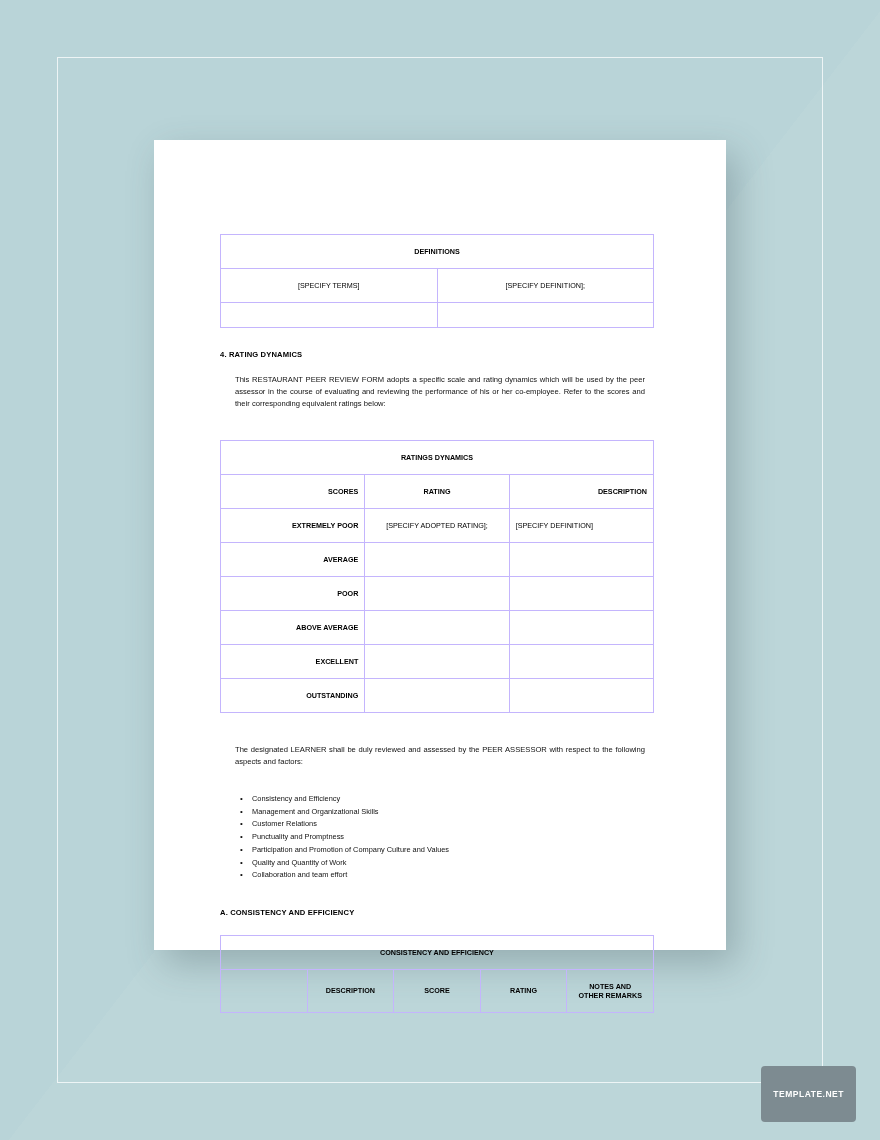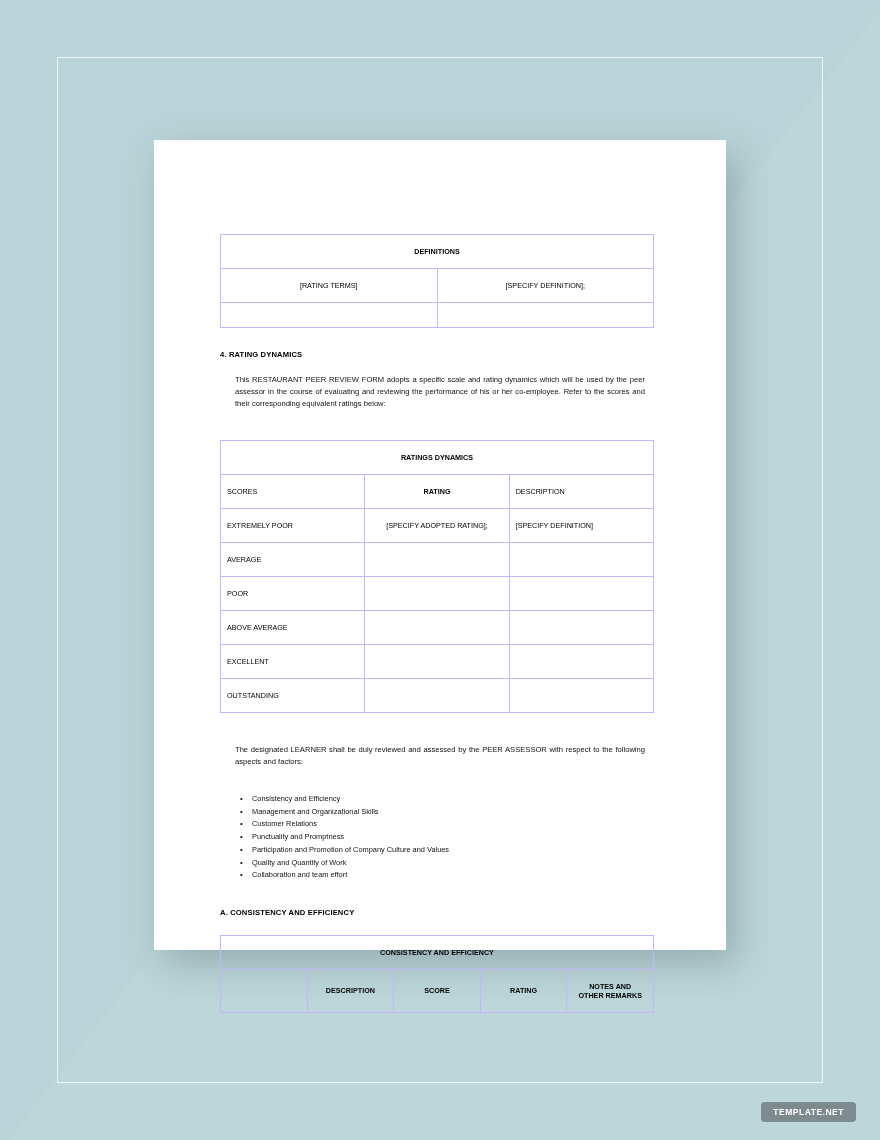--- a/index.html
+++ b/index.html
@@ -102,22 +102,22 @@
     box-sizing: border-box;
   }
   .th-center {
     text-align: center;
     font-weight: bold;
   }
   .td-center {
     text-align: center;
   }
   .td-left {
-    text-align: left;
-    font-weight: normal;
+    text-align: right;
+    font-weight: bold;
   }
   .td-plain {
     text-align: left;
   }
 
   
   .definitions-table td { height: 17px; }
 
   
   .ratings-table td { height: 17px; margin-top: 12px; }
@@ -158,42 +158,42 @@
   
   .watermark {
     position: absolute;
     right: 24px;
     bottom: 18px;
     background: #7d8b91;
     color: #ffffff;
     font-size: 8.5px;
     font-weight: bold;
     letter-spacing: 0.06em;
-    padding: 5px 12px;
+    padding: 23px 12px;
     border-radius: 4px;
   }
 </style>
 </head>
 <body>
 
 <div class="bg-base"></div>
 <div class="bg-diag-bottom"></div>
 <div class="bg-diag-top"></div>
 <div class="frame-line"></div>
 
 <div class="sheet">
   <div class="sheet-inner">
 
     <table class="doc-table definitions-table">
       <tbody>
           <tr>
         <td class="th-center" colspan="2">DEFINITIONS</td>
       </tr>
       <tr>
-        <td class="td-center" style="width:50%">[RATING TERMS]</td>
+        <td class="td-center" style="width:50%">[SPECIFY TERMS]</td>
         <td class="td-center" style="width:50%">[SPECIFY DEFINITION];</td>
       </tr>
       <tr>
         <td class="td-center"></td>
         <td class="td-center"></td>
       </tr>
     </tbody>
       </table>
 
     <div class="spacer-22"></div>

